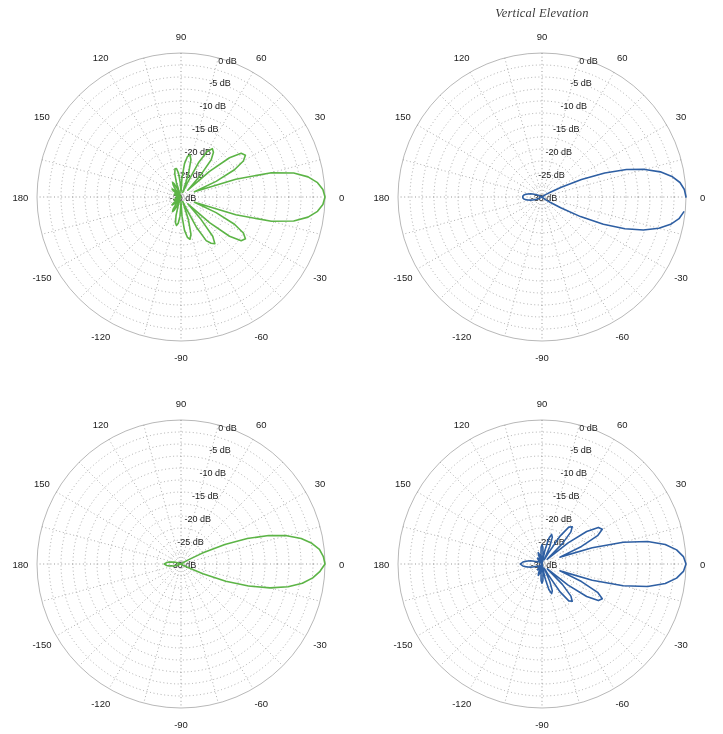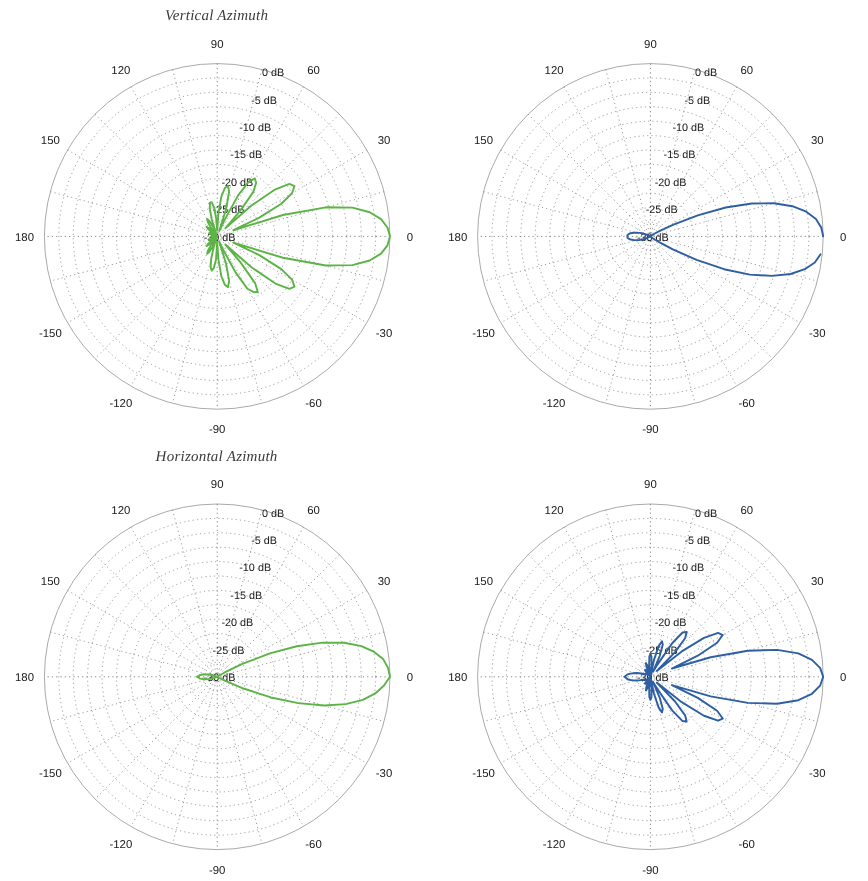--- a/index.html
+++ b/index.html
@@ -81,21 +81,20 @@
     stroke-width: 1.6;
     stroke-linejoin: round;
     stroke-linecap: round;
   }
 </style>
 </head>
 <body>
 
 <div id="grid">
   <div class="panel">
-    <div class="panel-title">Vertical Azimuth</div>
     <div class="plot-wrap">
         <svg width="361" height="367" viewBox="0 0 361 367">
           <circle cx="181" cy="197" r="144" class="ring"></circle>
           <circle cx="181" cy="197" r="120" class="ring-dotted"></circle>
           <circle cx="181" cy="197" r="96" class="ring-dotted"></circle>
           <circle cx="181" cy="197" r="72" class="ring-dotted"></circle>
           <circle cx="181" cy="197" r="48" class="ring-dotted"></circle>
           <circle cx="181" cy="197" r="24" class="ring-dotted"></circle>
           <circle cx="181" cy="197" r="11.9952" class="ring-dotted"></circle>
           <circle cx="181" cy="197" r="36" class="ring-dotted"></circle>
@@ -132,20 +131,21 @@
           <text x="212.66563145999496" y="109.19857443566526" text-anchor="middle" class="r-label">-10 dB</text>
           <text x="205.2492235949962" y="132.02393082674894" text-anchor="middle" class="r-label">-15 dB</text>
           <text x="197.8328157299975" y="154.84928721783263" text-anchor="middle" class="r-label">-20 dB</text>
           <text x="190.41640786499875" y="177.6746436089163" text-anchor="middle" class="r-label">-25 dB</text>
           <text x="183" y="200.5" text-anchor="middle" class="r-label">-30 dB</text>
           <path d="M325.00 197.00 L322.89 189.56 L317.53 182.65 L308.06 176.88 L293.68 173.05 L271.41 172.77 L235.78 179.20 L194.44 191.84 L216.08 181.38 L234.46 169.76 L243.35 161.00 L245.41 155.17 L241.19 153.27 L229.49 157.73 L209.54 171.31 L187.79 190.21 L200.27 175.60 L211.21 159.70 L213.45 152.34 L212.37 148.69 L207.40 151.27 L198.43 162.79 L186.86 183.84 L182.72 192.52 L188.42 174.17 L190.94 159.91 L189.98 154.74 L187.38 156.70 L184.51 163.58 L182.00 177.83 L181.00 192.20 L180.25 182.62 L178.49 173.13 L176.49 168.55 L175.01 168.83 L174.79 173.82 L176.55 183.30 L180.14 194.76 L177.10 188.23 L174.46 184.17 L172.60 182.45 L173.16 184.92 L175.36 189.23 L179.49 195.13 L177.79 193.43 L174.21 190.21 L172.08 188.97 L173.54 190.96 L177.12 194.18 L181.00 197.00 L178.92 195.80 L176.72 194.82 L174.42 194.07 L174.28 194.42 L176.43 195.52 L178.68 196.38 L181.00 197.00 L178.63 196.62 L176.23 196.50 L176.21 196.75 L176.20 197.00 L176.21 197.25 L176.23 197.50 L178.63 197.38 L181.00 197.00 L178.68 197.62 L176.43 198.48 L174.28 199.58 L174.42 199.93 L176.72 199.18 L178.92 198.20 L181.00 197.00 L177.12 199.82 L173.54 203.04 L172.08 205.03 L174.21 203.79 L177.79 200.57 L181.00 197.00 L176.77 202.82 L173.16 209.08 L172.60 211.55 L174.46 209.83 L177.10 205.77 L180.14 199.24 L178.03 206.13 L176.03 215.55 L175.51 222.82 L176.49 225.45 L178.24 223.26 L180.00 216.17 L181.00 201.80 L182.00 216.17 L184.51 230.42 L187.38 237.30 L189.98 239.26 L190.94 234.09 L188.42 219.83 L182.72 201.48 L185.88 207.96 L196.25 226.94 L206.20 240.65 L211.06 243.29 L214.86 243.60 L212.72 236.17 L200.27 218.40 L187.79 203.79 L209.54 222.69 L229.49 236.27 L241.19 240.73 L245.41 238.83 L243.35 233.00 L234.46 224.24 L216.08 212.62 L194.44 202.16 L235.78 214.80 L271.41 221.23 L293.68 220.95 L308.06 217.12 L317.53 211.35 L322.89 204.44 Z" stroke="#5cb446" class="trace"></path>
         </svg>
       </div>
   </div>
   <div class="panel">
+    <div class="panel-title">Vertical Elevation</div>
     <div class="plot-wrap">
         <svg width="361" height="367" viewBox="0 0 361 367">
           <circle cx="181" cy="197" r="144" class="ring"></circle>
           <circle cx="181" cy="197" r="120" class="ring-dotted"></circle>
           <circle cx="181" cy="197" r="96" class="ring-dotted"></circle>
           <circle cx="181" cy="197" r="72" class="ring-dotted"></circle>
           <circle cx="181" cy="197" r="48" class="ring-dotted"></circle>
           <circle cx="181" cy="197" r="24" class="ring-dotted"></circle>
           <circle cx="181" cy="197" r="11.9952" class="ring-dotted"></circle>
           <circle cx="181" cy="197" r="36" class="ring-dotted"></circle>
@@ -182,21 +182,20 @@
           <text x="212.66563145999496" y="109.19857443566526" text-anchor="middle" class="r-label">-10 dB</text>
           <text x="205.2492235949962" y="132.02393082674894" text-anchor="middle" class="r-label">-15 dB</text>
           <text x="197.8328157299975" y="154.84928721783263" text-anchor="middle" class="r-label">-20 dB</text>
           <text x="190.41640786499875" y="177.6746436089163" text-anchor="middle" class="r-label">-25 dB</text>
           <text x="183" y="200.5" text-anchor="middle" class="r-label">-30 dB</text>
           <path d="M325.00 197.00 L323.36 189.54 L318.96 182.50 L310.90 176.43 L299.32 171.85 L283.93 169.42 L265.45 169.56 L243.74 172.92 L220.47 179.43 L200.25 187.19 L189.31 192.20 L185.03 194.39 L182.94 195.59 L181.00 197.00 L181.00 197.00 L181.00 197.00 L181.00 197.00 L181.00 197.00 L181.00 197.00 L181.00 197.00 L181.00 197.00 L181.00 197.00 L181.00 197.00 L181.00 197.00 L181.00 197.00 L181.00 197.00 L181.00 197.00 L181.00 197.00 L181.00 197.00 L181.00 197.00 L181.00 197.00 L181.00 197.00 L181.00 197.00 L181.00 197.00 L181.00 197.00 L181.00 197.00 L181.00 197.00 L181.00 197.00 L181.00 197.00 L181.00 197.00 L181.00 197.00 L181.00 197.00 L181.00 197.00 L181.00 197.00 L181.00 197.00 L181.00 197.00 L181.00 197.00 L181.00 197.00 L181.00 197.00 L181.00 197.00 L181.00 197.00 L178.86 195.91 L176.61 195.05 L174.28 194.42 L171.87 194.03 L169.41 193.89 L166.91 194.01 L164.41 194.37 L162.86 195.09 L161.83 196.00 L161.80 197.00 L161.83 198.00 L162.86 198.91 L164.41 199.63 L166.91 199.99 L169.41 200.11 L171.87 199.97 L174.28 199.58 L176.61 198.95 L178.86 198.09 L181.00 197.00 L181.00 197.00 L181.00 197.00 L181.00 197.00 L181.00 197.00 L181.00 197.00 L181.00 197.00 L181.00 197.00 L181.00 197.00 L181.00 197.00 L181.00 197.00 L181.00 197.00 L181.00 197.00 L181.00 197.00 L181.00 197.00 L181.00 197.00 L181.00 197.00 L181.00 197.00 L181.00 197.00 L181.00 197.00 L181.00 197.00 L181.00 197.00 L181.00 197.00 L181.00 197.00 L181.00 197.00 L181.00 197.00 L181.00 197.00 L181.00 197.00 L181.00 197.00 L181.00 197.00 L181.00 197.00 L181.00 197.00 L181.00 197.00 L181.00 197.00 L181.00 197.00 L181.00 197.00 L181.00 197.00 L182.87 198.51 L184.88 199.82 L189.05 202.23 L199.71 207.80 L219.49 216.61 L242.39 224.33 L263.90 228.82 L282.34 229.93 L297.84 228.31 L309.65 224.34 L318.01 218.70 L322.78 211.90 LNaN NaN Z" stroke="#2e5fa3" class="trace"></path>
         </svg>
       </div>
   </div>
   <div class="panel">
-    <div class="panel-title">Horizontal Azimuth</div>
     <div class="plot-wrap">
         <svg width="361" height="367" viewBox="0 0 361 367">
           <circle cx="181" cy="197" r="144" class="ring"></circle>
           <circle cx="181" cy="197" r="120" class="ring-dotted"></circle>
           <circle cx="181" cy="197" r="96" class="ring-dotted"></circle>
           <circle cx="181" cy="197" r="72" class="ring-dotted"></circle>
           <circle cx="181" cy="197" r="48" class="ring-dotted"></circle>
           <circle cx="181" cy="197" r="24" class="ring-dotted"></circle>
           <circle cx="181" cy="197" r="11.9952" class="ring-dotted"></circle>
           <circle cx="181" cy="197" r="36" class="ring-dotted"></circle>

